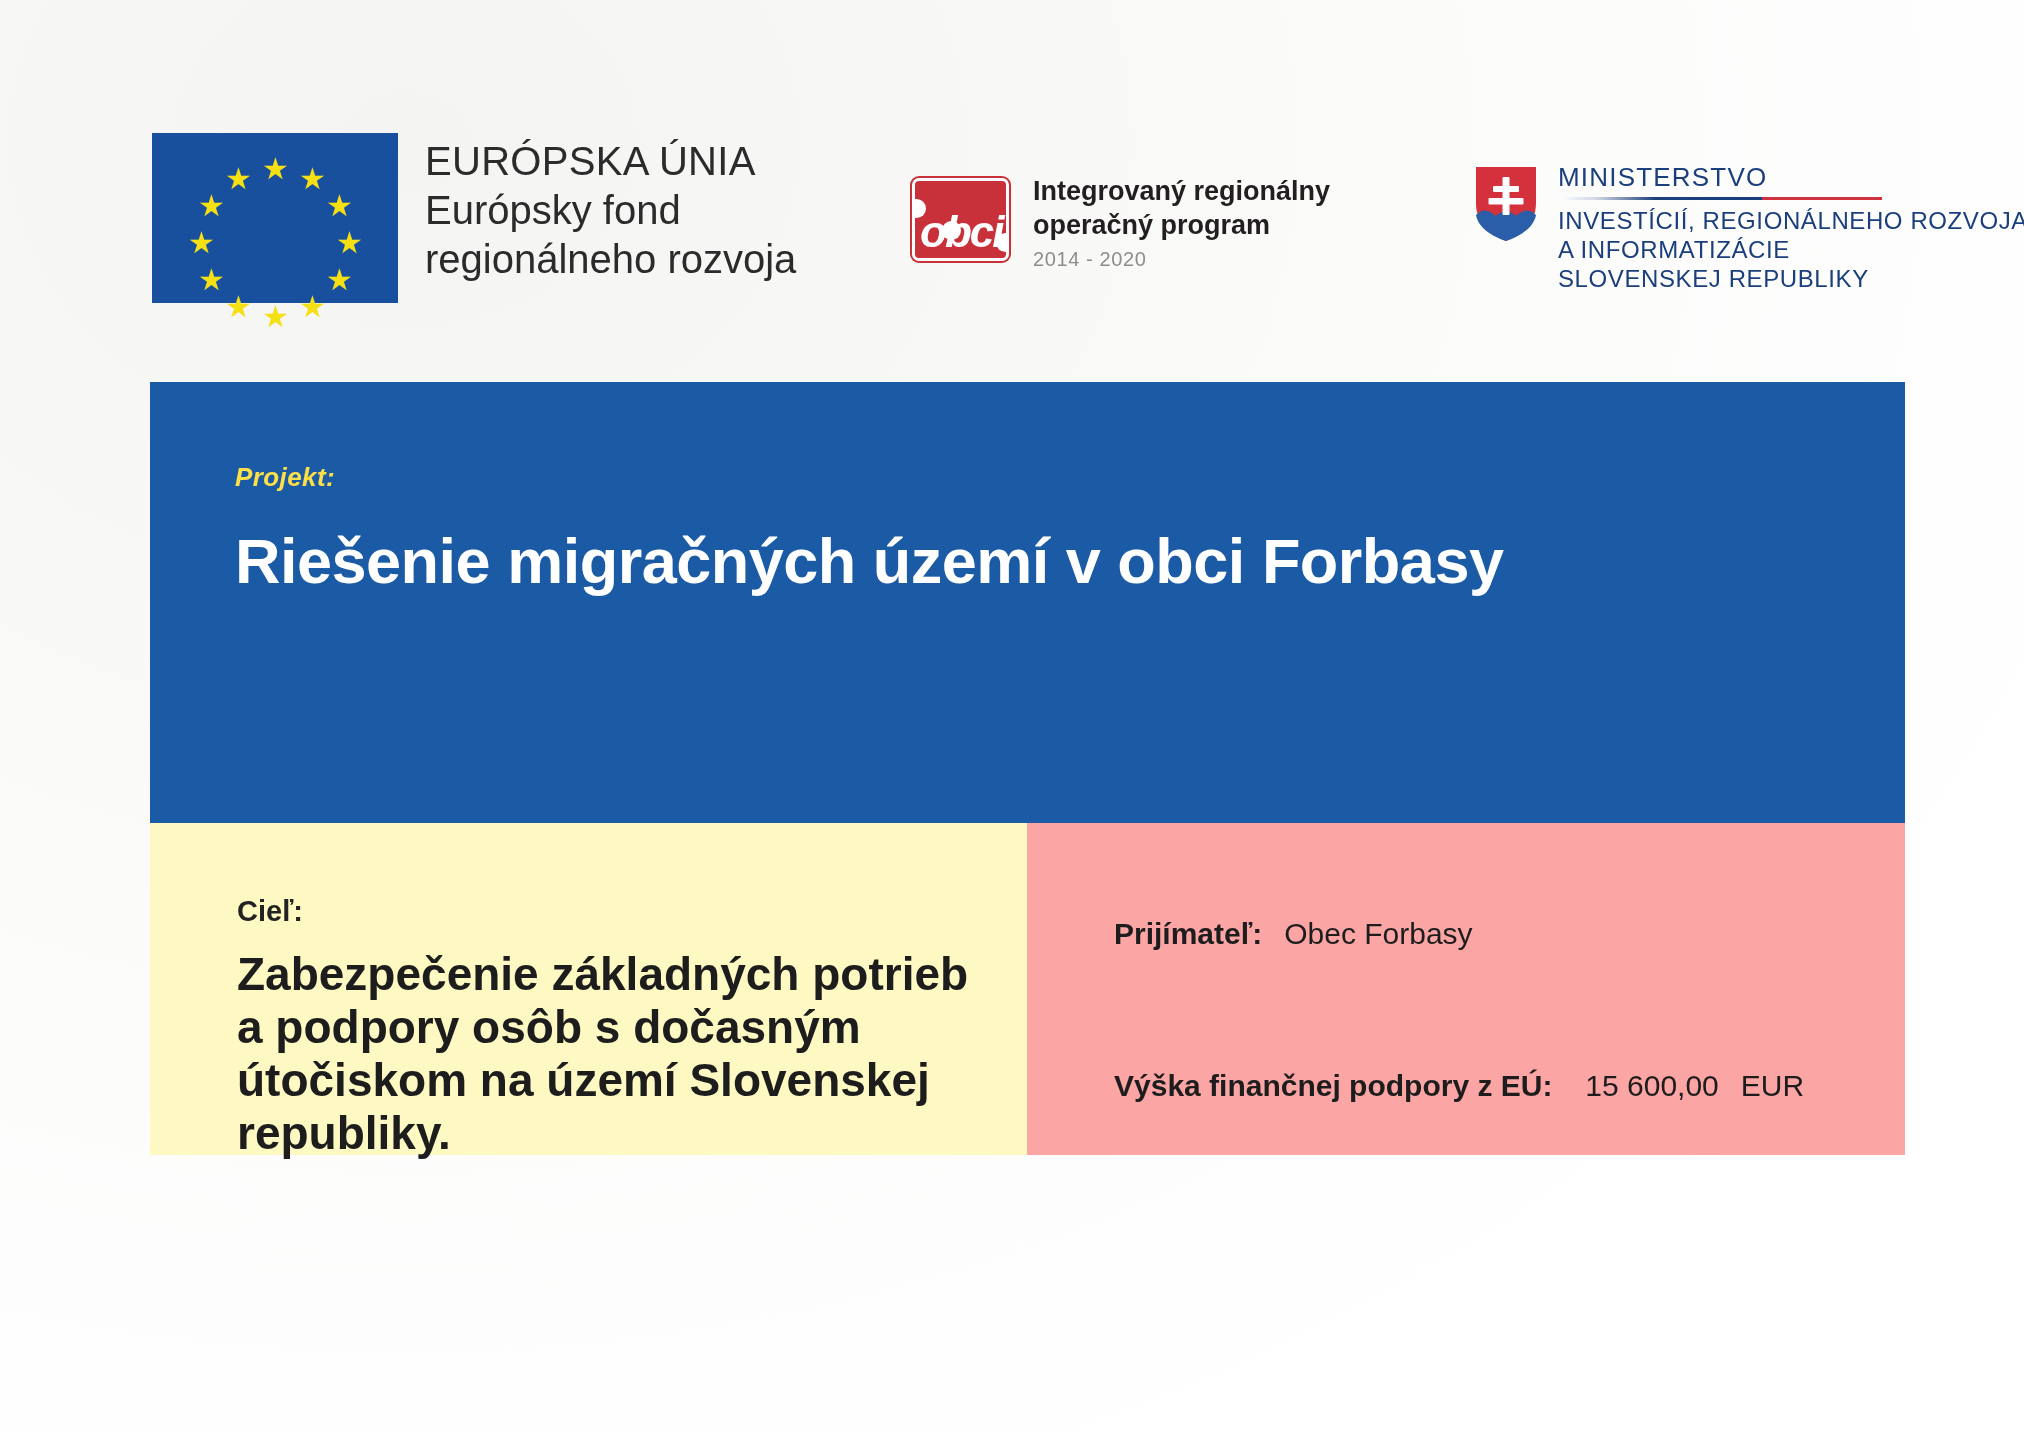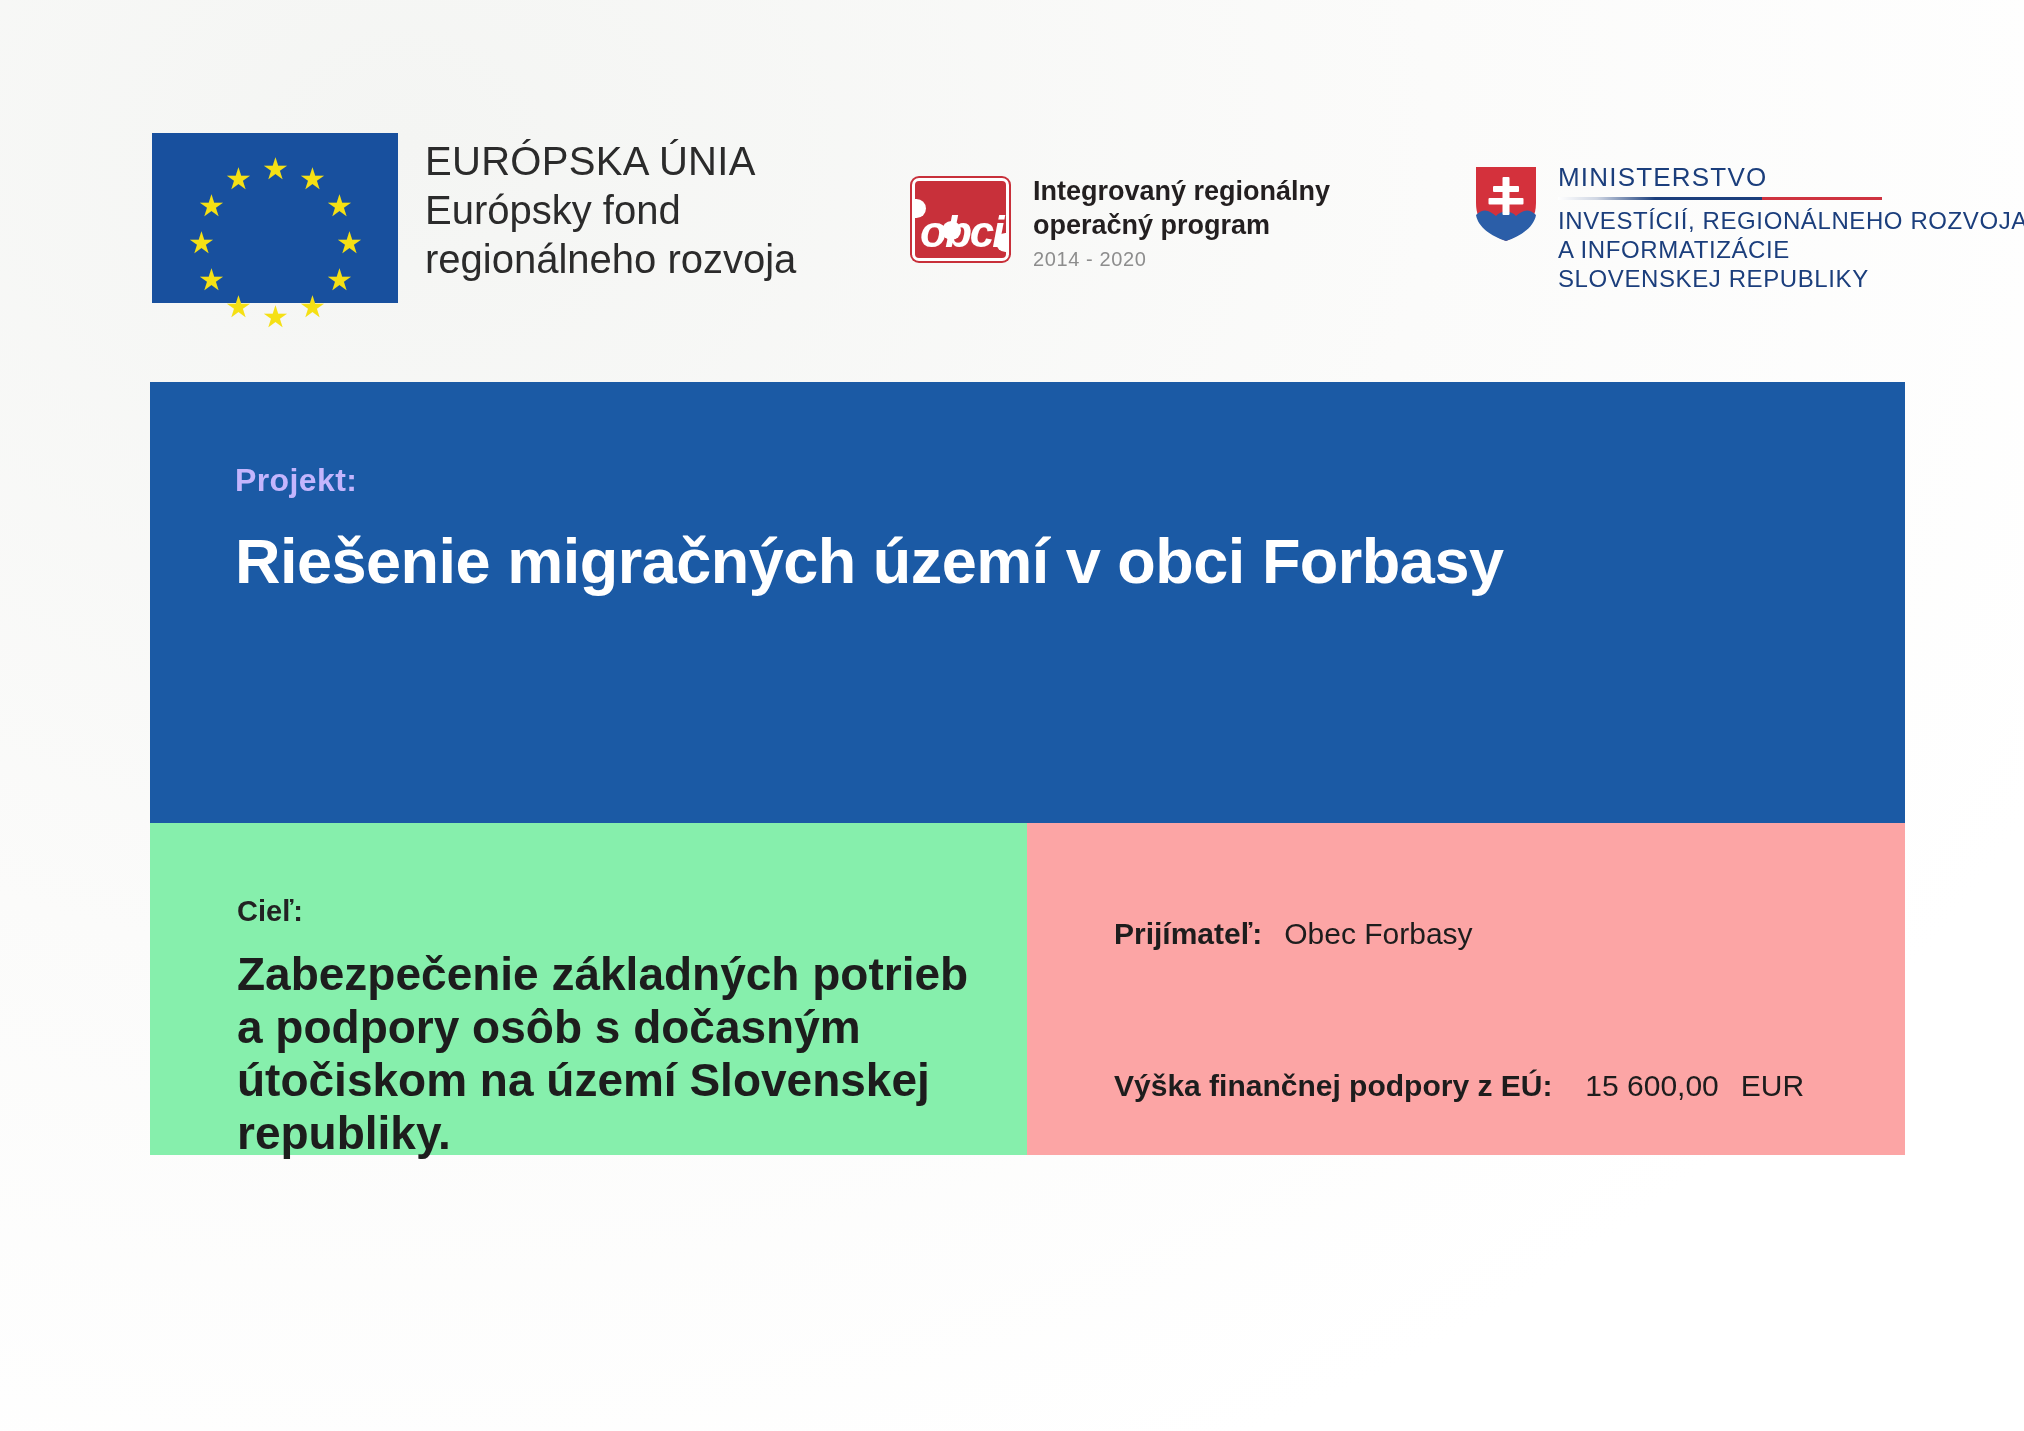--- a/index.html
+++ b/index.html
@@ -182,44 +182,45 @@
     left: 150px;
     top: 382px;
     width: 1755px;
     height: 441px;
     background: #1b5aa5;
   }
   #projekt-label {
     position: absolute;
     left: 85px;
     top: 80px;
-    color: #c4b5fd;
-    font-size: 32px;
+    color: #fde047;
+    font-size: 26px;
     font-weight: bold;
     letter-spacing: 0.4px;
+    font-style: italic;
   }
   #project-title {
     position: absolute;
     left: 85px;
     top: 143px;
     color: #ffffff;
     font-size: 63px;
     font-weight: bold;
     letter-spacing: -0.5px;
     white-space: nowrap;
   }
 
   
   #grey-left {
     position: absolute;
     left: 150px;
     top: 823px;
     width: 877px;
     height: 332px;
-    background: #86efac;
+    background: #fef9c3;
   }
   #grey-right {
     position: absolute;
     left: 1027px;
     top: 823px;
     width: 878px;
     height: 332px;
     background: #fca5a5;
   }
   #ciel-label {

